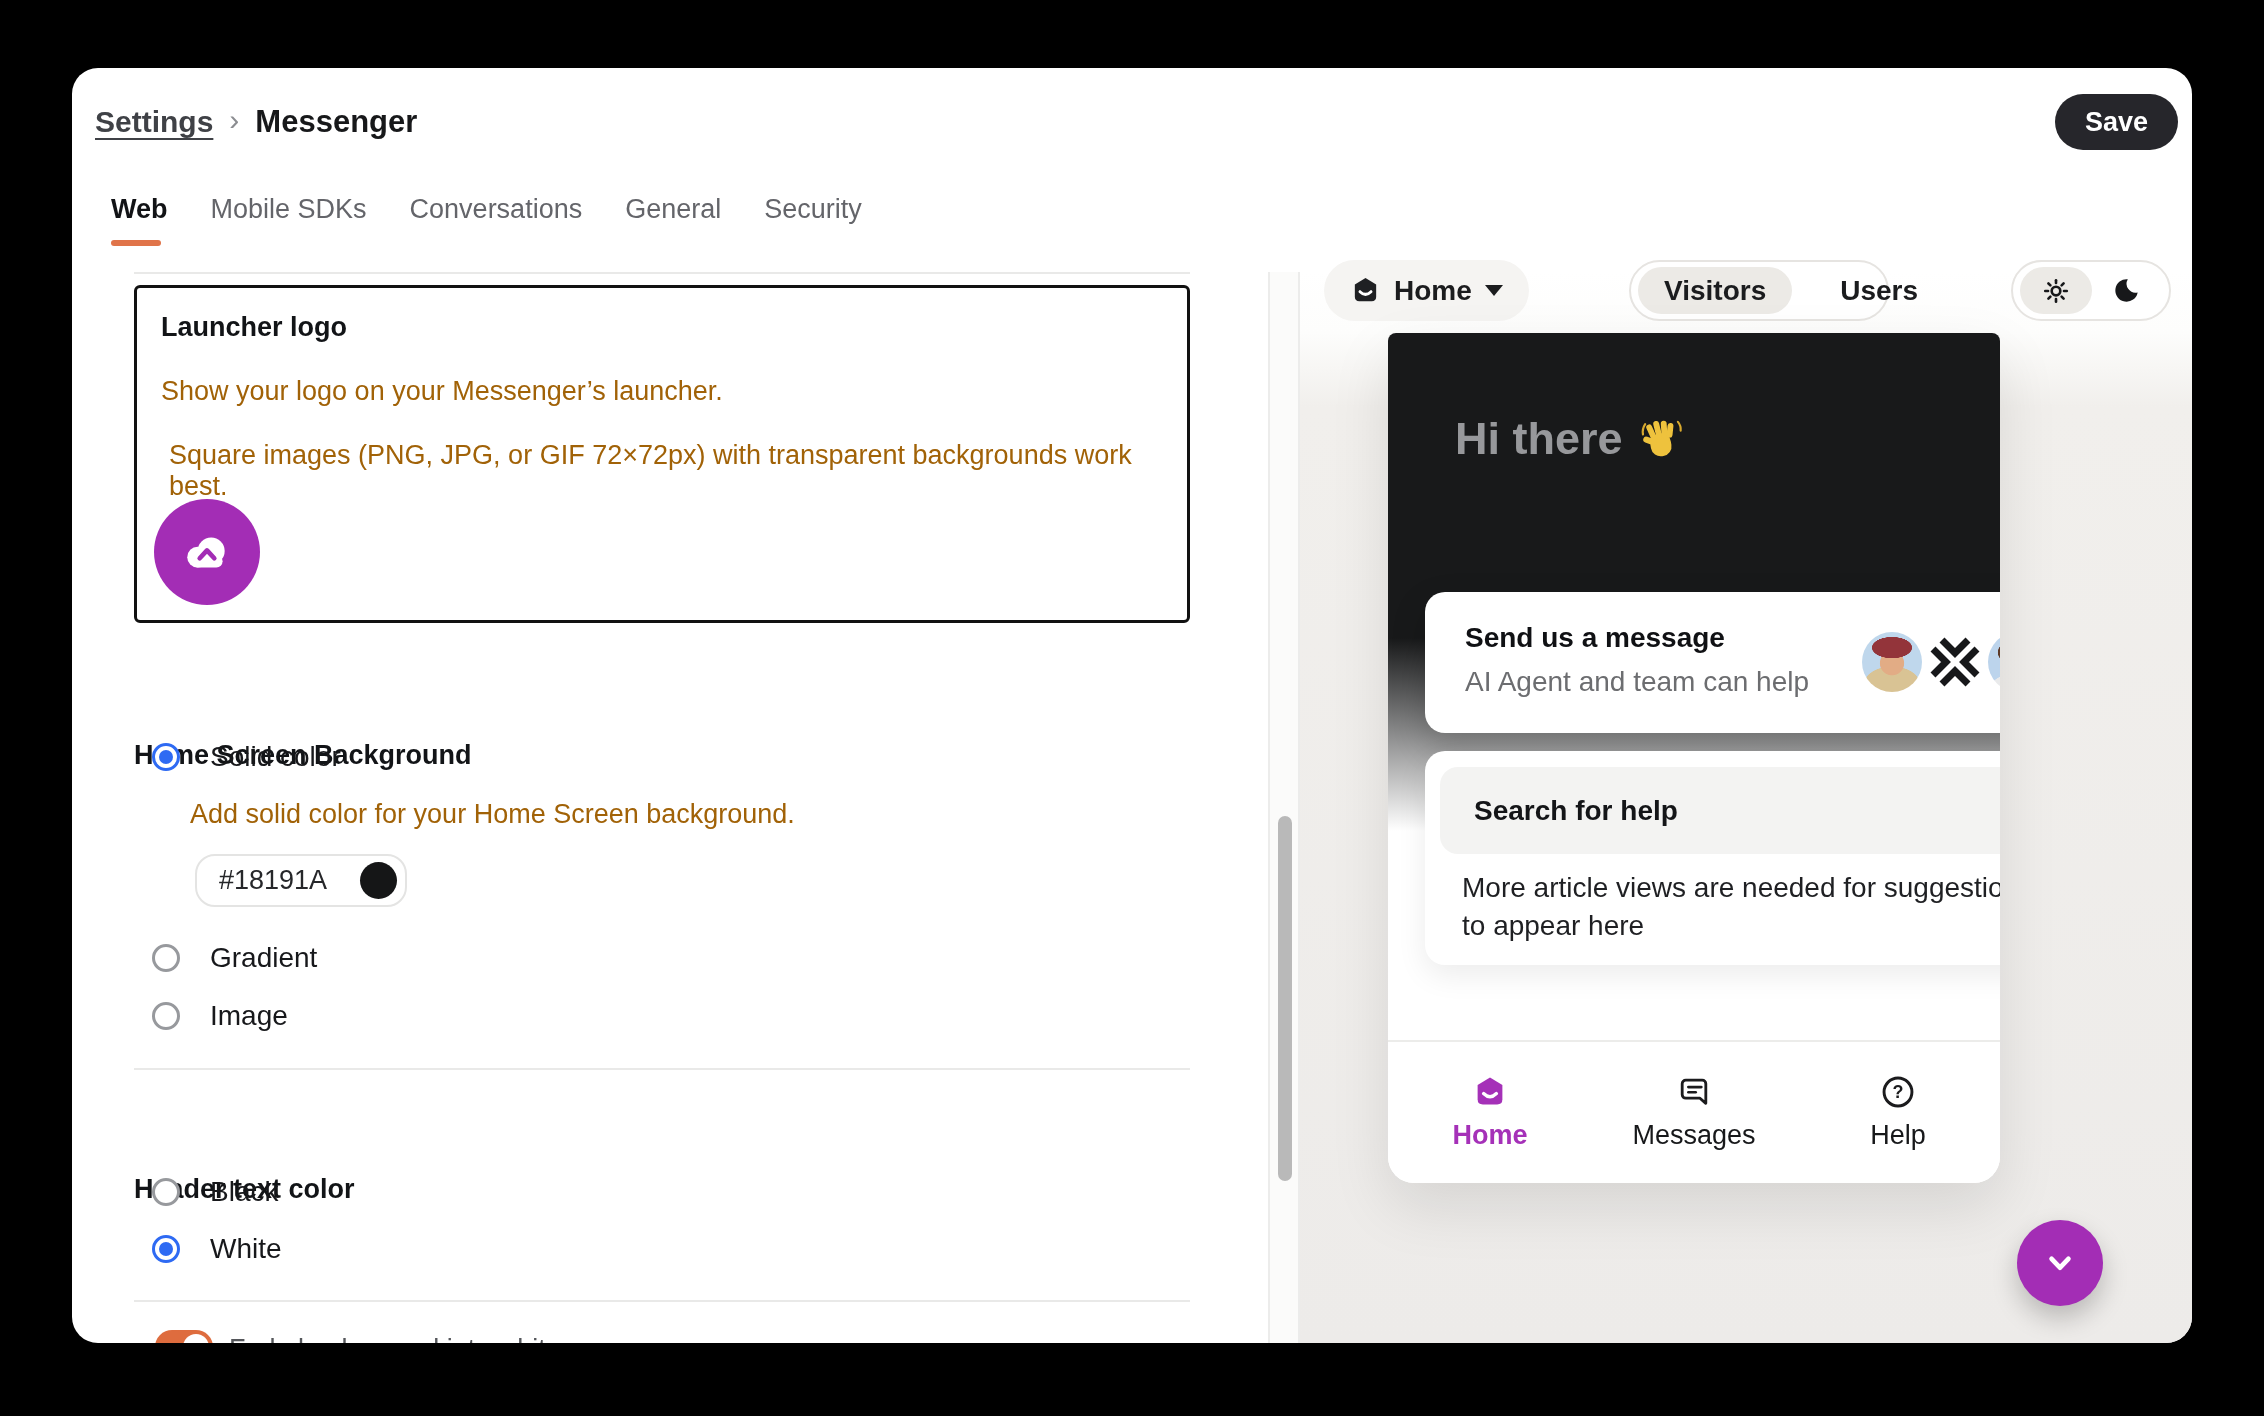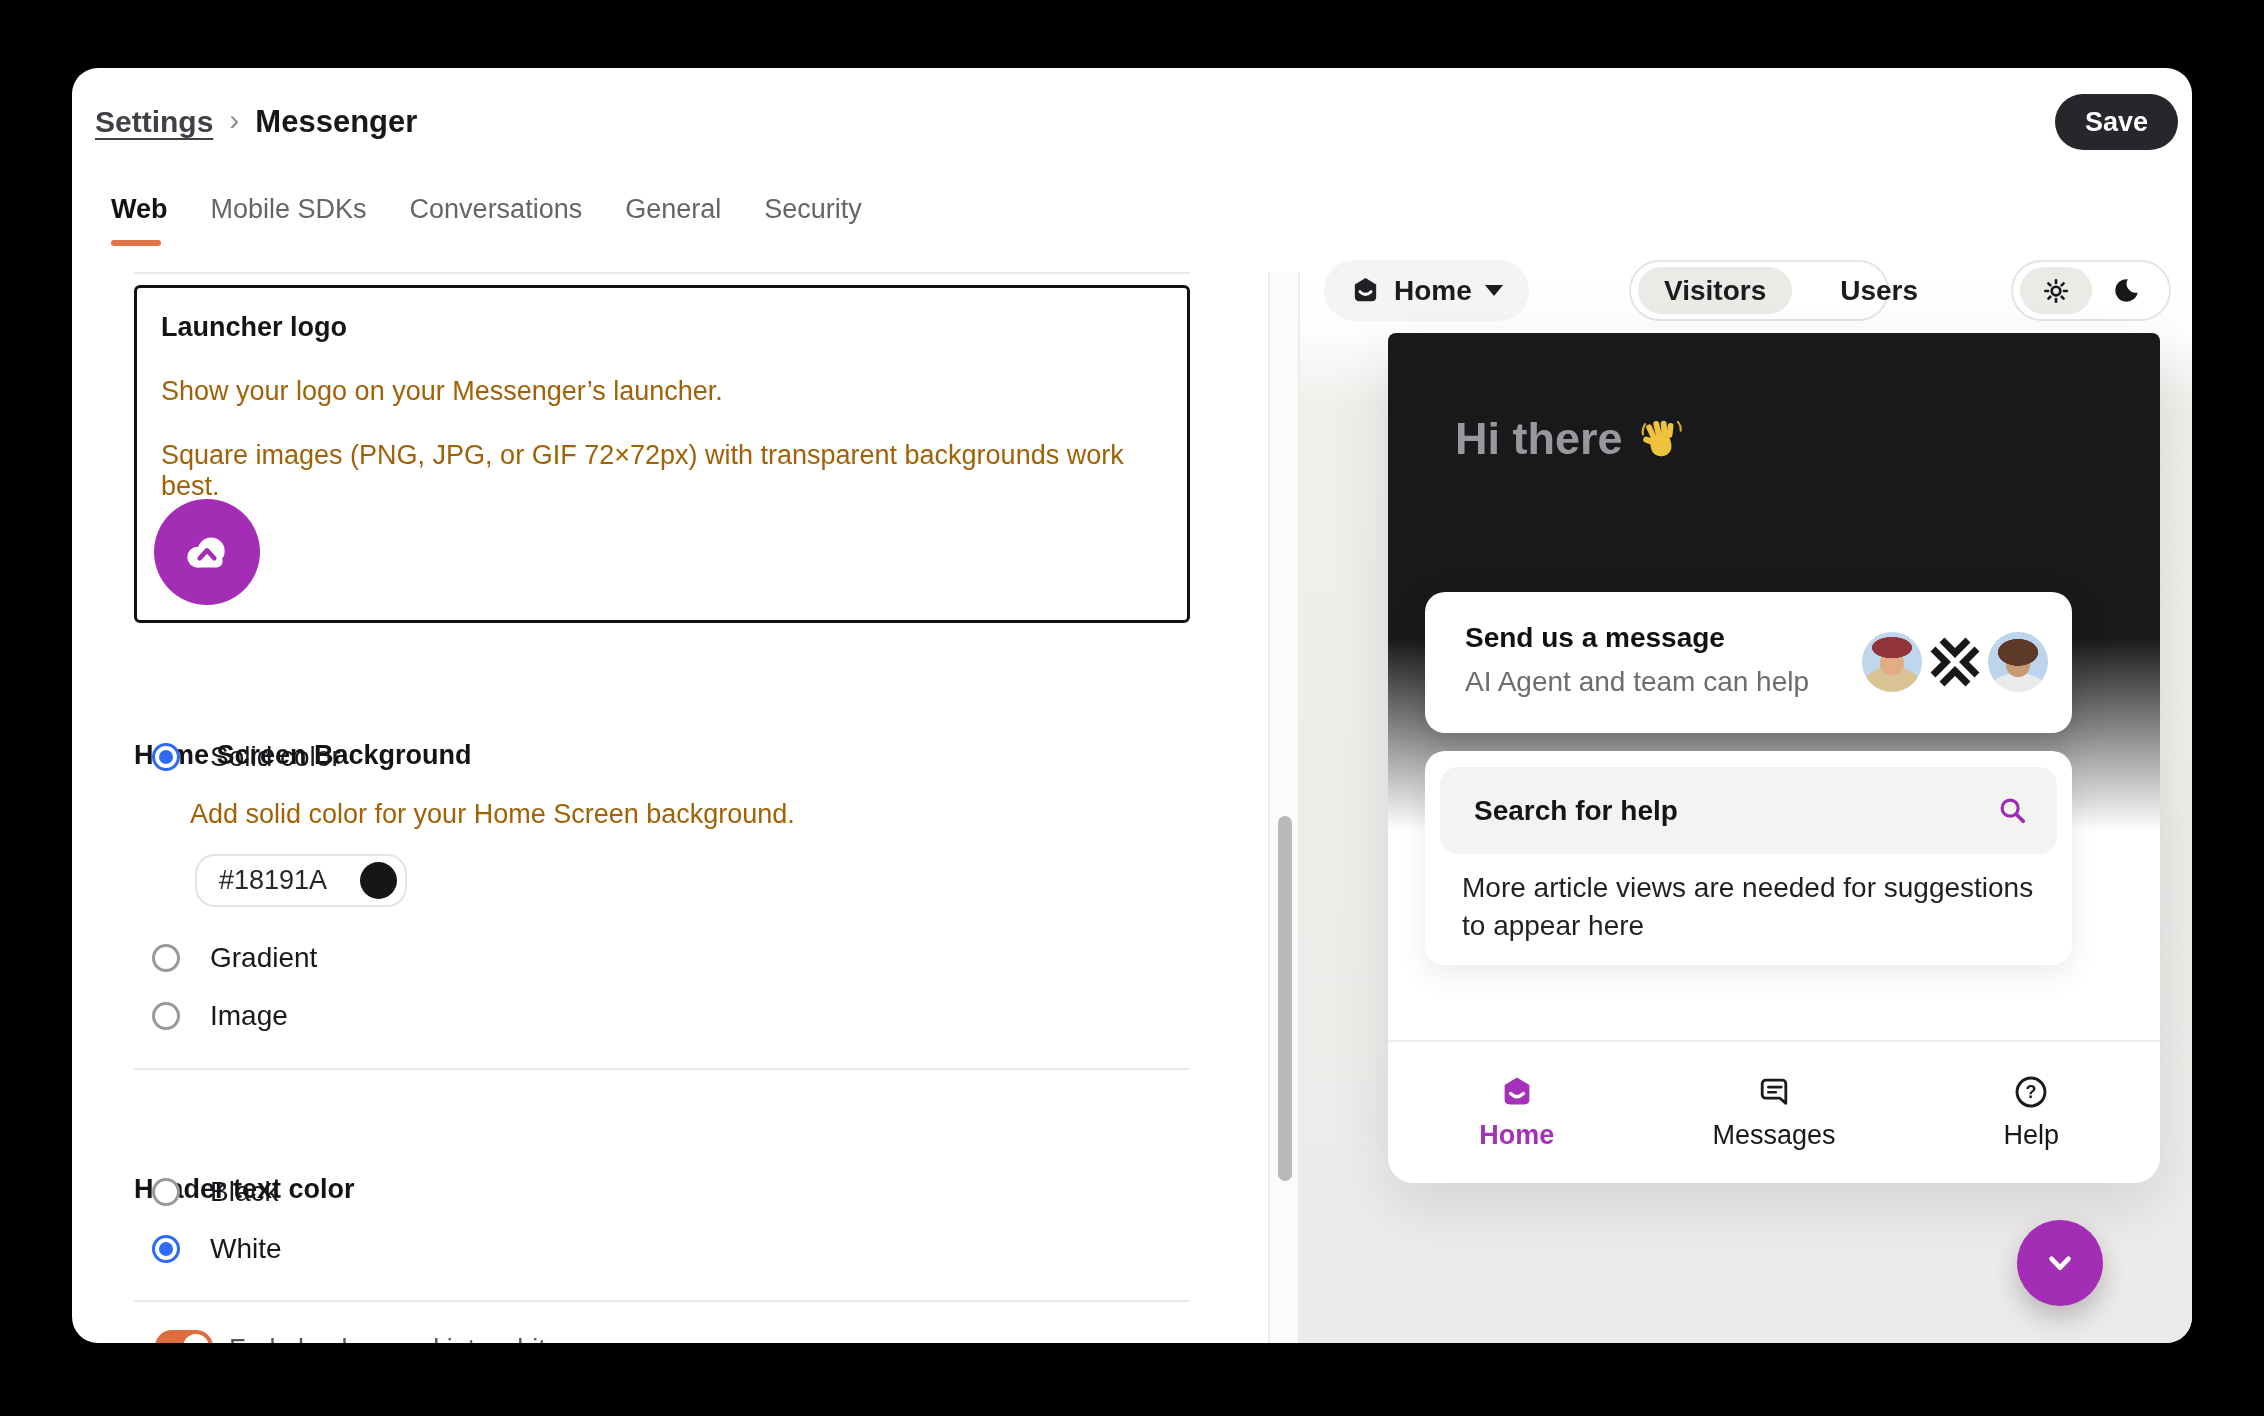--- a/index.html
+++ b/index.html
@@ -59,21 +59,21 @@
   .segmented{left:1557px;top:192px;width:260px;background:#fff;border:2px solid #e6e4e1;padding:0;gap:32px;}
   .seg-item{height:47px;margin:0 0 0 7px;border-radius:24px;display:flex;align-items:center;padding:0 26px;
     font-size:28px;font-weight:600;color:#1b1c1e;cursor:pointer;}
   .seg-item.sel{background:#eceae6;}
   .theme-pill{left:1939px;top:192px;width:160px;background:#fff;border:2px solid #e6e4e1;}
   .theme-seg{height:47px;width:72px;margin-left:7px;border-radius:24px;display:flex;align-items:center;justify-content:center;cursor:pointer;}
   .theme-seg.sel{background:#eceae6;}
   .theme-seg.moon{width:66px;margin-left:0;}
 
   
-  .messenger{position:absolute;left:1316px;top:265px;width:772px;height:850px;background:#fff;
+  .messenger{position:absolute;left:1316px;top:265px;width:612px;height:850px;background:#fff;
     border-radius:8px 8px 26px 26px;overflow:hidden;box-shadow:0 24px 60px rgba(0,0,0,.10);}
   .m-dark{position:absolute;left:0;top:0;width:100%;height:500px;
     background:linear-gradient(180deg,#18191A 0px,#18191A 305px,rgba(24,25,26,0) 498px);}
   .m-greeting{position:absolute;left:67px;top:76px;font-size:45px;font-weight:700;color:#97989b;
     display:flex;align-items:center;gap:14px;height:60px;}
   .m-headline{position:absolute;left:67px;top:138px;font-size:45px;font-weight:700;color:#ffffff;height:60px;line-height:60px;}
 
   .send-card{position:absolute;left:37px;top:259px;width:647px;height:141px;background:#fff;border-radius:20px;
     box-shadow:0 14px 34px rgba(0,0,0,.18);cursor:pointer;}
   .send-title{position:absolute;left:40px;top:30px;font-size:28px;font-weight:700;color:#101114;}
@@ -127,21 +127,21 @@
       <span class="tab">General</span>
       <span class="tab">Security</span>
     </div>
     <div class="tab-underline"></div>
 
     <div class="divider" style="top:204px;"></div>
 
     <div class="logo-box">
       <div class="sec-title" style="left:24px;top:24px;position:absolute;">Launcher logo</div>
       <div class="body-text" style="left:24px;top:88px;position:absolute;">Show your logo on your Messenger’s launcher.</div>
-      <div class="body-text" style="left:24px;top:152px;position:absolute;">Square images (PNG, JPG, or GIF 72×72px) with transparent backgrounds work best.</div>
+      <div class="body-text" style="left:32px;top:152px;position:absolute;">Square images (PNG, JPG, or GIF 72×72px) with transparent backgrounds work best.</div>
     </div>
     <div class="upload-circle">
       <span style="display:flex;">
         <svg width="52" height="44" viewBox="0 0 50 42">
           <circle cx="16" cy="26" r="10" fill="#fff"></circle>
           <circle cx="29" cy="20" r="13" fill="#fff"></circle>
           <rect x="10" y="24" width="30" height="12" rx="6" fill="#fff"></rect>
           <path d="M18 27 L25 19.5 L32 27" stroke="#a32db5" stroke-width="4.5" fill="none" stroke-linecap="round" stroke-linejoin="round"></path>
         </svg>
       </span>

